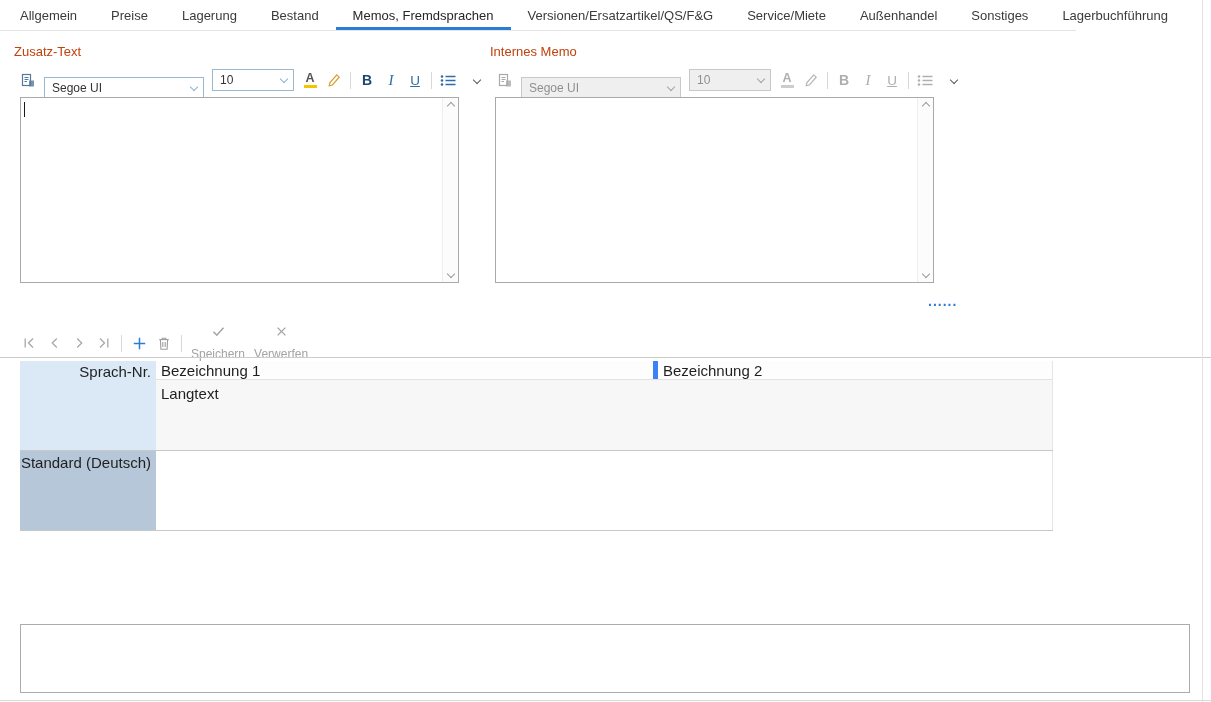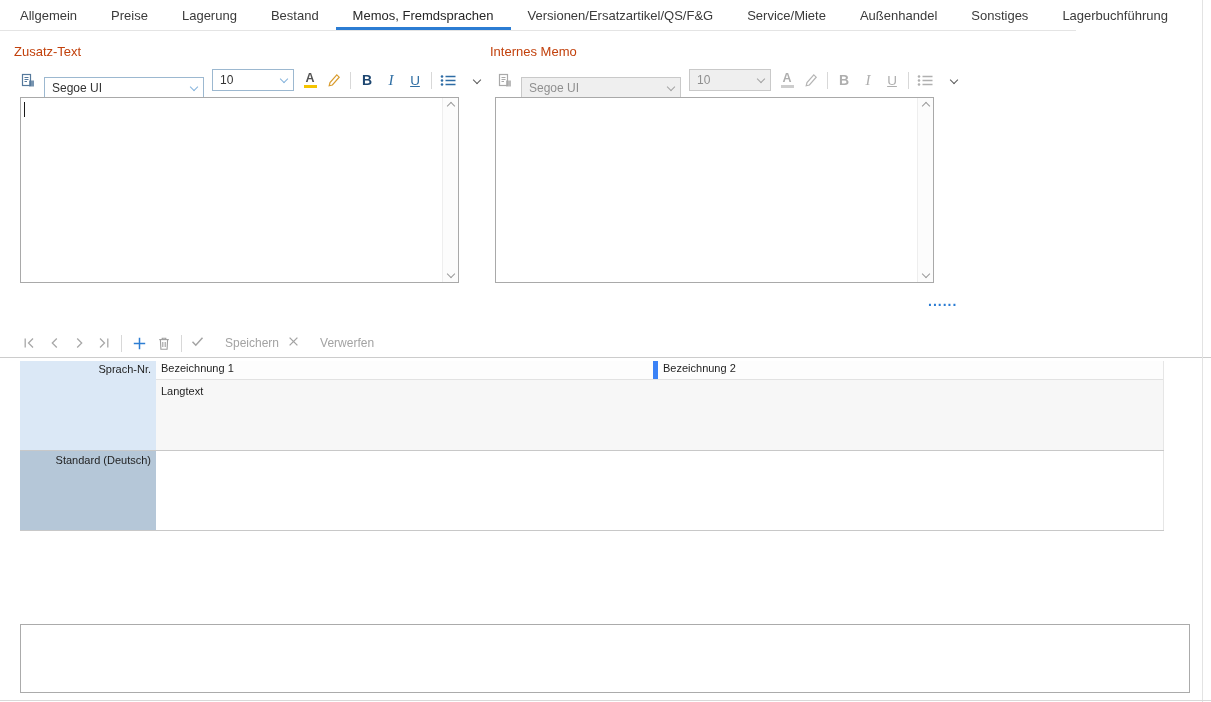--- a/index.html
+++ b/index.html
@@ -58,26 +58,26 @@
   .caret { position:absolute; left:3px; top:4px; width:1px; height:15px; background:#1a1a1a; }
 
   
   .dots { position:absolute; left:928px; top:294px; color:#2b7cd3; font-size:14px; font-weight:bold;
           letter-spacing:1px; line-height:14px; }
 
   
   .grid-toolbar { position:absolute; left:21px; top:331px; height:24px; display:flex; align-items:center;
                   gap:9px; font-size:12px; color:#a3a3a3; }
   .nav-btn { display:inline-flex; align-items:center; justify-content:center; height:20px; min-width:16px; cursor:default; }
-  .lbl-btn { display:inline-flex; align-items:flex-start; gap:21px; color:#a3a3a3; cursor:default; }
+  .lbl-btn { display:inline-flex; align-items:center; gap:10px; color:#a3a3a3; cursor:default;flex-direction:column; }
 
   .full-line { position:absolute; left:0; top:357px; width:1211px; height:1px; background:#cccccc; }
 
   
-  .lang-grid { position:absolute; left:20px; top:361px; width:1144px; font-size:11px; color:#1f1f1f; }
+  .lang-grid { position:absolute; left:20px; top:361px; width:1033px; font-size:15px; color:#1f1f1f; }
   .g-header { display:flex; border-bottom:1px solid #c8c8c8; }
   .g-left { width:136px; flex:0 0 136px; }
   .g-left-header { background:#dbe8f6; text-align:right; padding:2px 5px 0 0; height:89px; }
   .g-right { flex:1; display:flex; flex-direction:column; border-right:1px solid #e6e6e6; }
   .g-colrow { height:19px; display:flex; background:#fdfdfd; border-bottom:1px solid #e2e2e2; }
   .g-col1 { width:502px; padding:1px 16px 0 5px; border-right:5px solid #3b82f6; }
   .g-col2 { flex:1; padding:1px 0 0 5px; }
   .g-langtext { flex:1; background:#f7f7f7; padding:5px 0 0 5px; }
   .g-row { display:flex; height:80px; border-bottom:1px solid #c8c8c8; }
   .g-left-sel { background:#b5c7d8; text-align:right; padding:3px 5px 0 0; }

